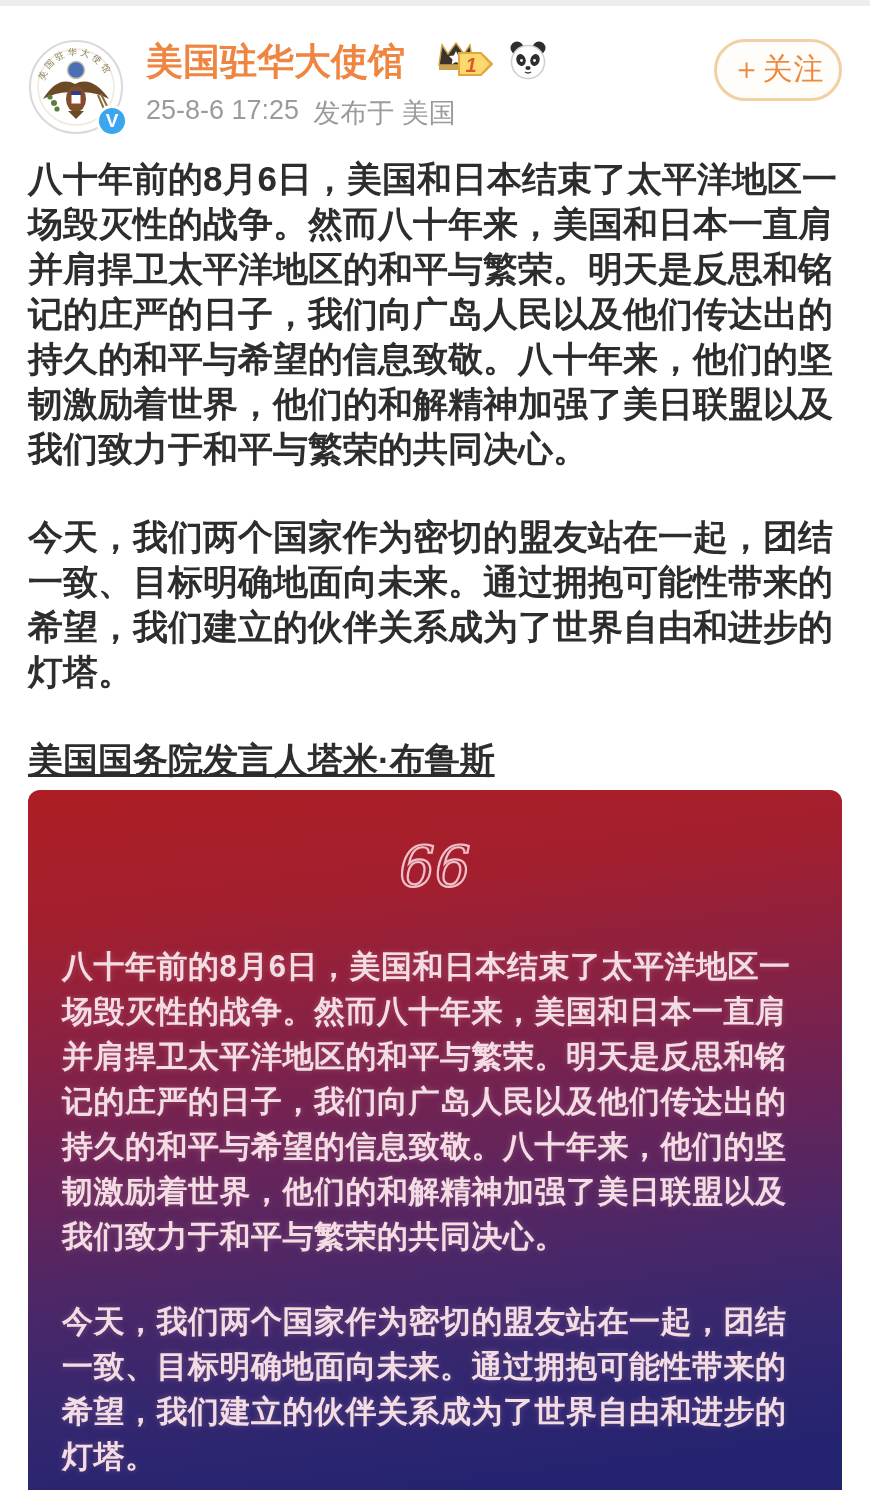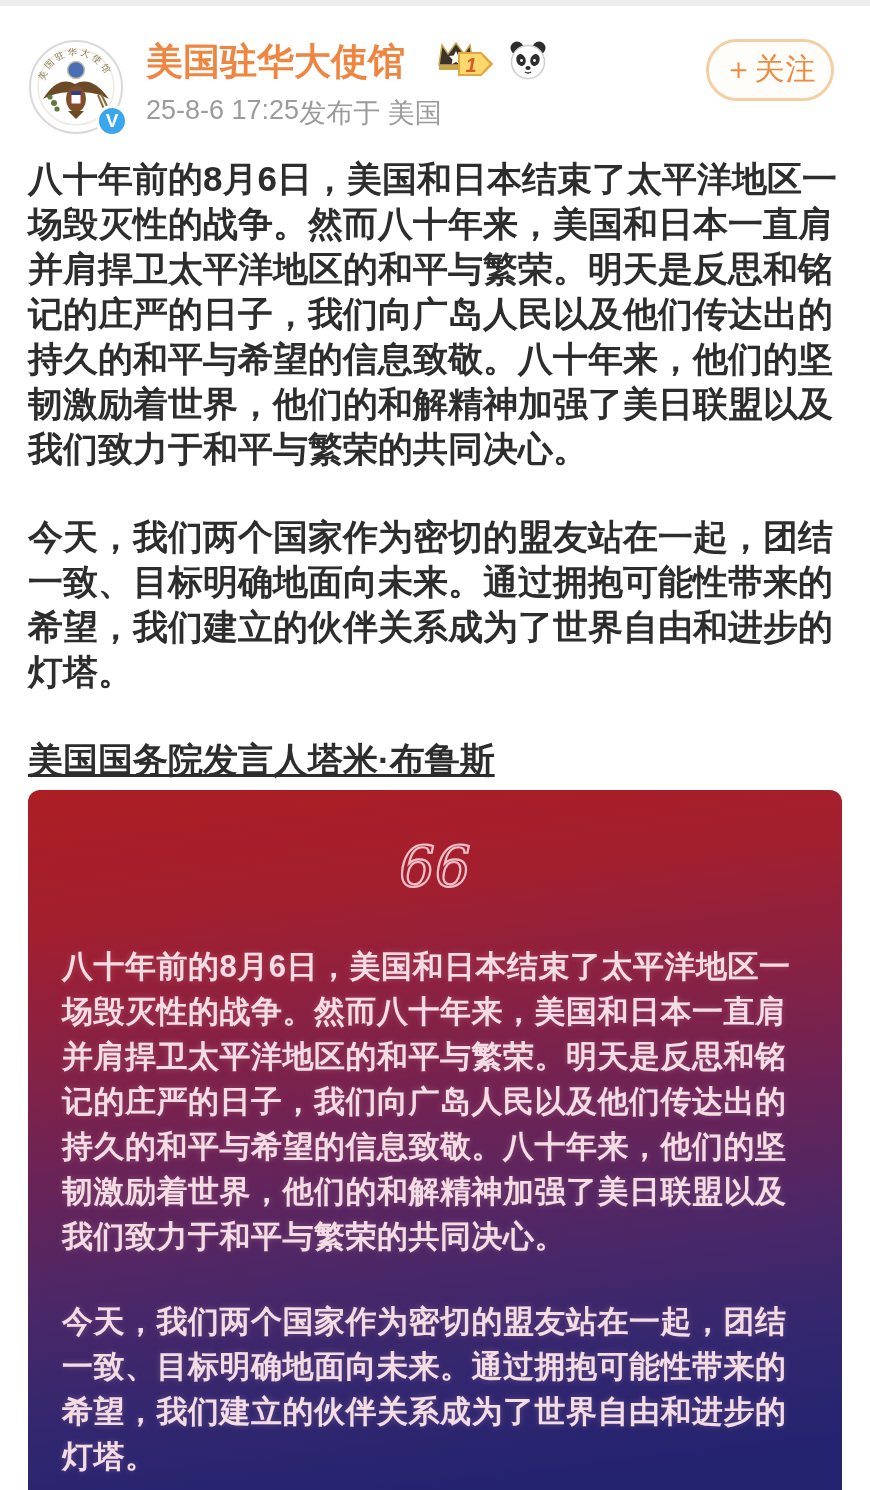--- a/index.html
+++ b/index.html
@@ -17,23 +17,23 @@
   .avatar-wrap svg{display:block;}
   .v-badge{
     position:absolute;right:-4px;bottom:-2px;width:32px;height:32px;border-radius:50%;
     background:#3aa6ee;border:3px solid #ffffff;color:#fff;font-weight:bold;
     font-size:19px;line-height:26px;text-align:center;
   }
   .name-block{margin-left:118px;padding-top:6px;}
   .name-row{display:flex;align-items:center;gap:10px;}
   .username{font-size:37px;font-weight:700;color:#ee8540;line-height:44px;cursor:pointer;}
   .badge{display:inline-block;vertical-align:middle;}
-  .meta-row{margin-top:10px;font-size:27px;color:#9b9b9b;display:flex;}
+  .meta-row{margin-top:10px;font-size:27px;color:#9b9b9b;display:flex;gap:14px;}
   .follow-btn{
-    position:absolute;right:8px;top:6px;width:128px;height:62px;border-radius:32px;
+    position:absolute;right:0;top:6px;width:128px;height:62px;border-radius:32px;
     border:3px solid #f2cfa4;background:#fffdf9;color:#ee8a3e;font-size:30px;
     display:flex;align-items:center;justify-content:center;cursor:pointer;
     font-family:inherit;font-weight:500;letter-spacing:1px;padding:0 0 2px 0;
   }
   
   .post-text{margin:23px 28px 0 28px;}
   .para{
     font-size:35px;line-height:45px;font-weight:600;color:#2d2d2d;
     letter-spacing:0;text-align:left;margin:0;
   }

